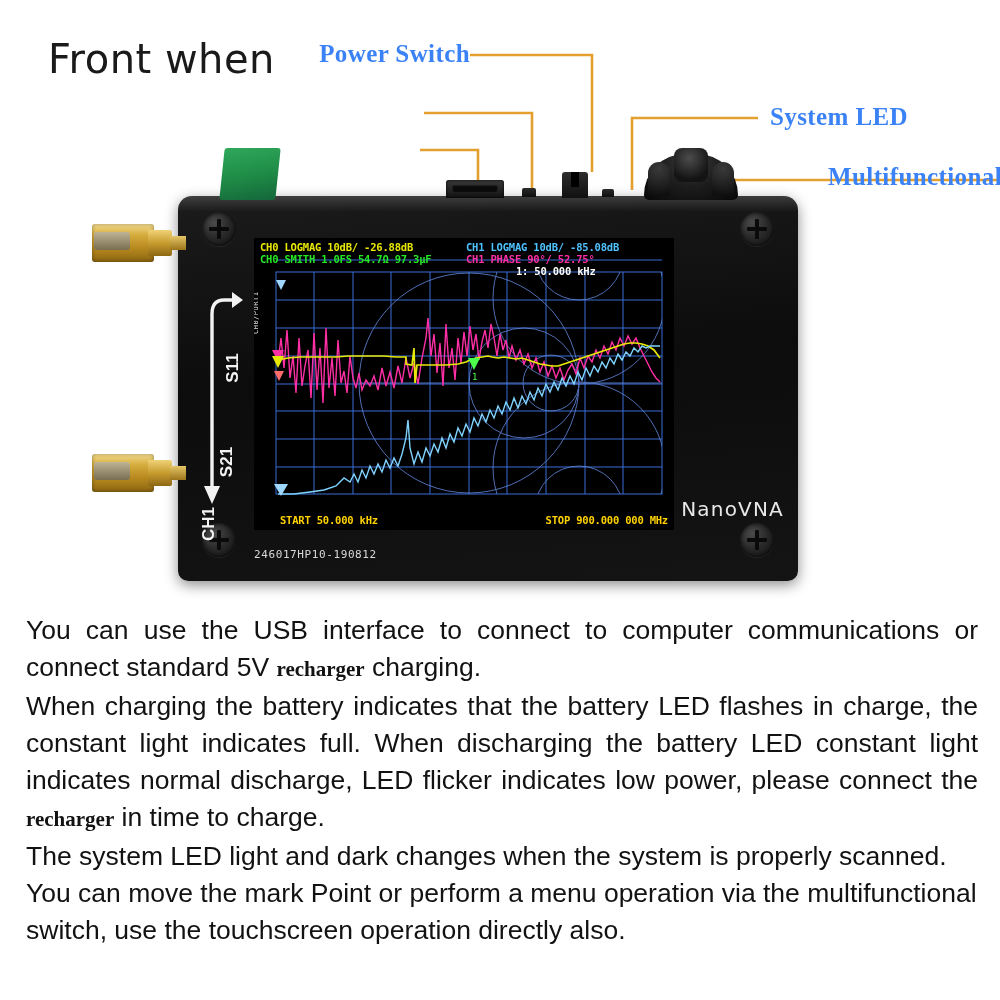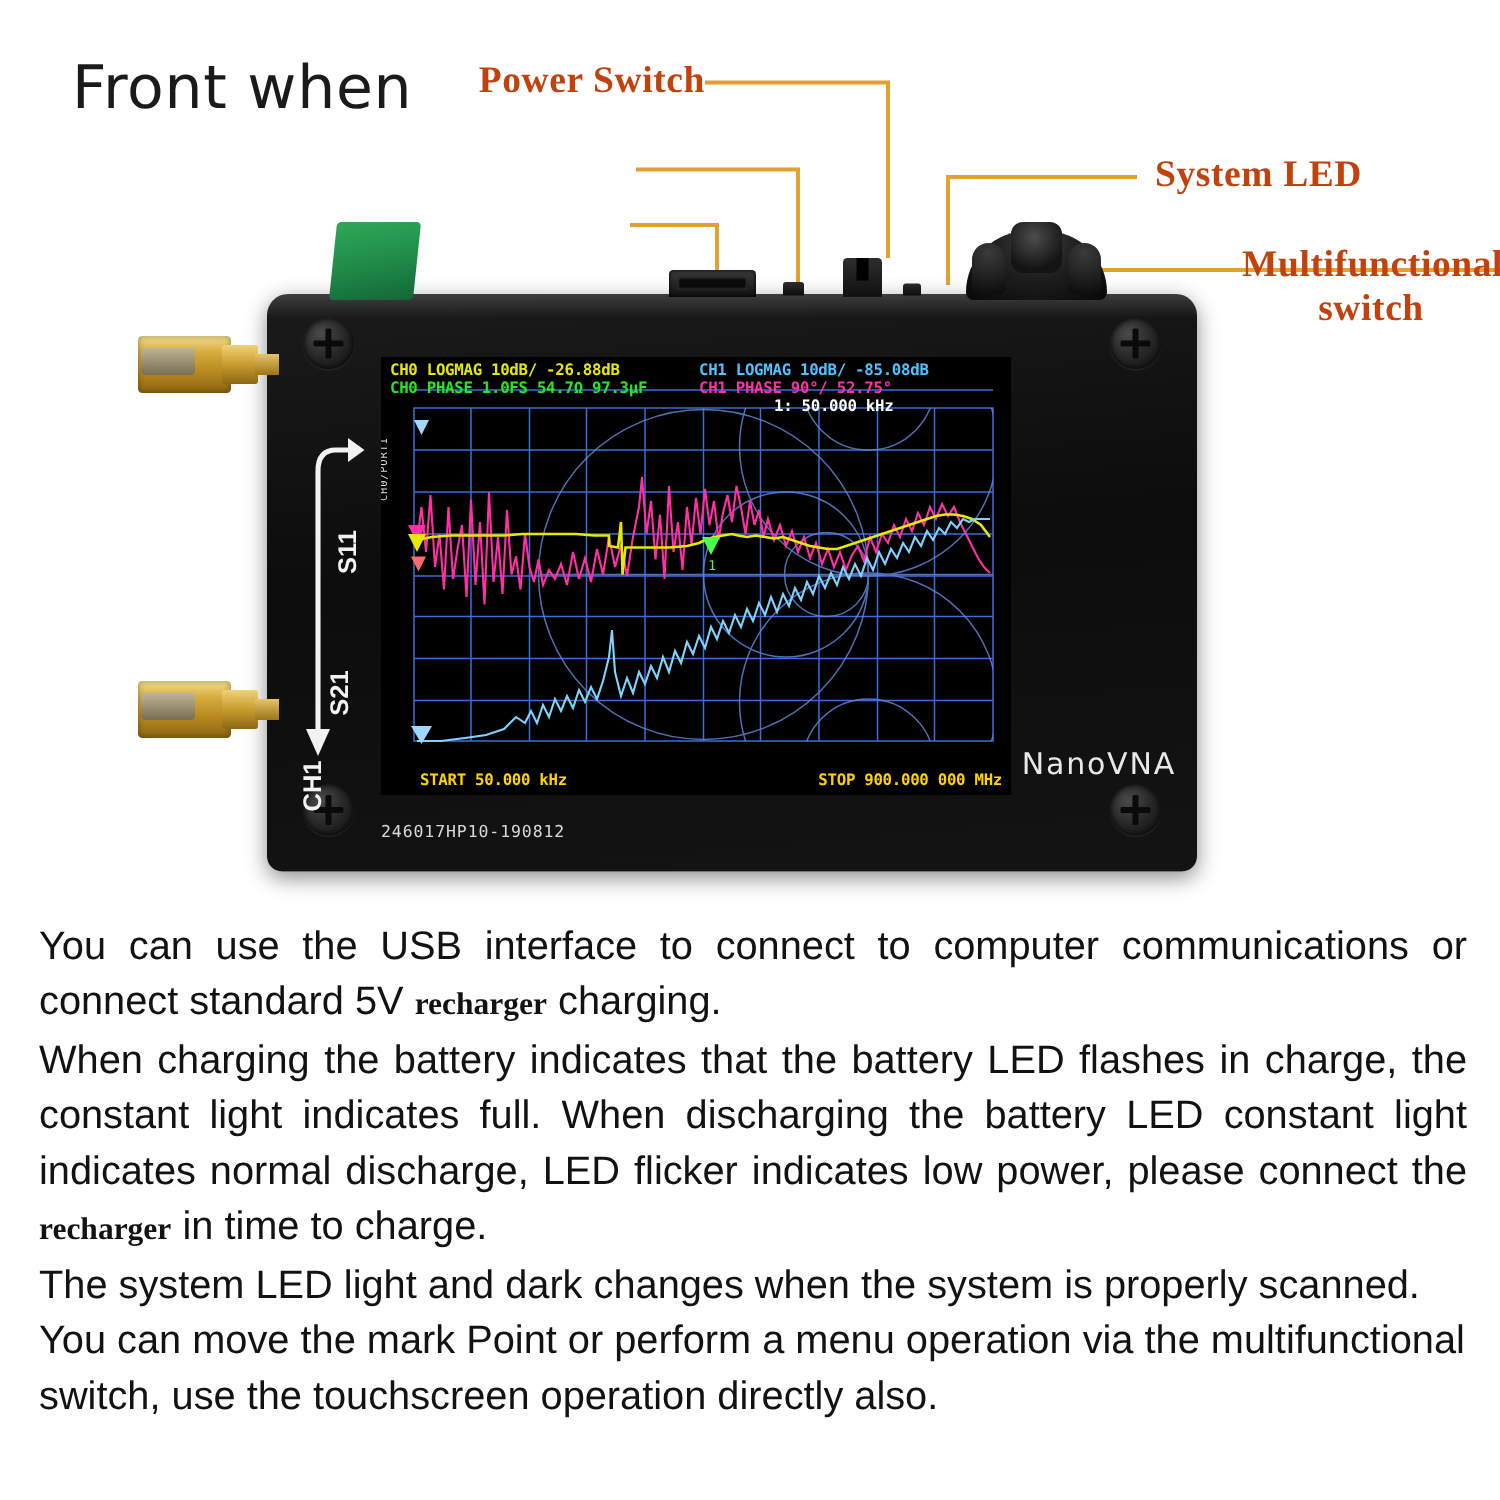--- a/index.html
+++ b/index.html
@@ -21,21 +21,21 @@
   #front-panel-title {
     position:absolute; left:48px; top:36px;
     font-size:40px; font-weight:400; color:#1a1a1a;
     letter-spacing:.5px;
     font-family:"DejaVu Sans", sans-serif;
   }
 
   
   .callout {
     position:absolute;
-    color:#c2410c;
+    color:#3b82f6;
     font-family:"Liberation Serif", serif;
     font-weight:700;
     font-size:25px;
     white-space:nowrap;
     letter-spacing:.4px;
   }
   .callout.right-align { text-align:right; }
 
   
   #leaders { position:absolute; left:0; top:0; width:1000px; height:600px; }
@@ -237,21 +237,20 @@
     <polyline points="1000,180 716,180" fill="none" stroke="#E3A02E" stroke-width="2.6"></polyline>
   </svg>
 
   <div class="callout right-align" style="left:210px; top:40px; width:260px;">Power Switch</div>
 
 
 
   <div class="callout" style="left:770px; top:103px;">System LED</div>
 
   <div class="callout" style="left:828px; top:163px;">Multifunctional</div>
-  <div class="callout" style="left:828px; top:192px; width:172px; text-align:center;">switch</div>
 
   <div id="device">
 
     <div id="green-tab"></div>
 
     <div id="usb-port"></div>
     <div id="battery-led"></div>
     <div id="power-switch"></div>
     <div id="system-led"></div>
 
@@ -375,21 +374,21 @@
           <polygon points="18,112 30,112 24,124" fill="#ff2fa5"></polygon>
           <polygon points="18,118 30,118 24,130" fill="#e8e805"></polygon>
           <polygon points="20,133 30,133 25,143" fill="#ff6a6a"></polygon>
           <polygon points="20,246 34,246 27,258" fill="#9fd7ff"></polygon>
 
           <polygon points="214,120 226,120 220,132" fill="#4cff4c"></polygon>
           <text x="218" y="142" fill="#4cff4c" font-size="9" font-family="monospace">1</text>
         </svg>
 
         <div class="lcd-txt c-yellow" style="left:6px; top:3px;">CH0 LOGMAG 10dB/  -26.88dB</div>
-        <div class="lcd-txt c-green" style="left:6px; top:15px;">CH0 PHASE 1.0FS  54.7Ω 97.3µF</div>
+        <div class="lcd-txt c-green" style="left:6px; top:15px;">CH0 SMITH 1.0FS  54.7Ω 97.3µF</div>
         <div class="lcd-txt c-cyan" style="left:212px; top:3px;">CH1 LOGMAG 10dB/  -85.08dB</div>
         <div class="lcd-txt c-mag" style="left:212px; top:15px;">CH1 PHASE 90°/    52.75°</div>
         <div class="lcd-txt c-white" style="left:262px; top:27px;">1: 50.000 kHz</div>
 
         <div class="lcd-txt c-amber" style="left:26px; bottom:4px;">START 50.000 kHz</div>
         <div class="lcd-txt c-amber" style="right:6px; bottom:4px;">STOP 900.000 000 MHz</div>
 
         <div style="position:absolute; left:-2px; top:96px; transform:rotate(-90deg); transform-origin:left top;
                     color:#dcdcdc; font-size:7px; font-family:'DejaVu Sans Mono',monospace; letter-spacing:.5px;
                     white-space:nowrap;">CH0/PORT1</div>

